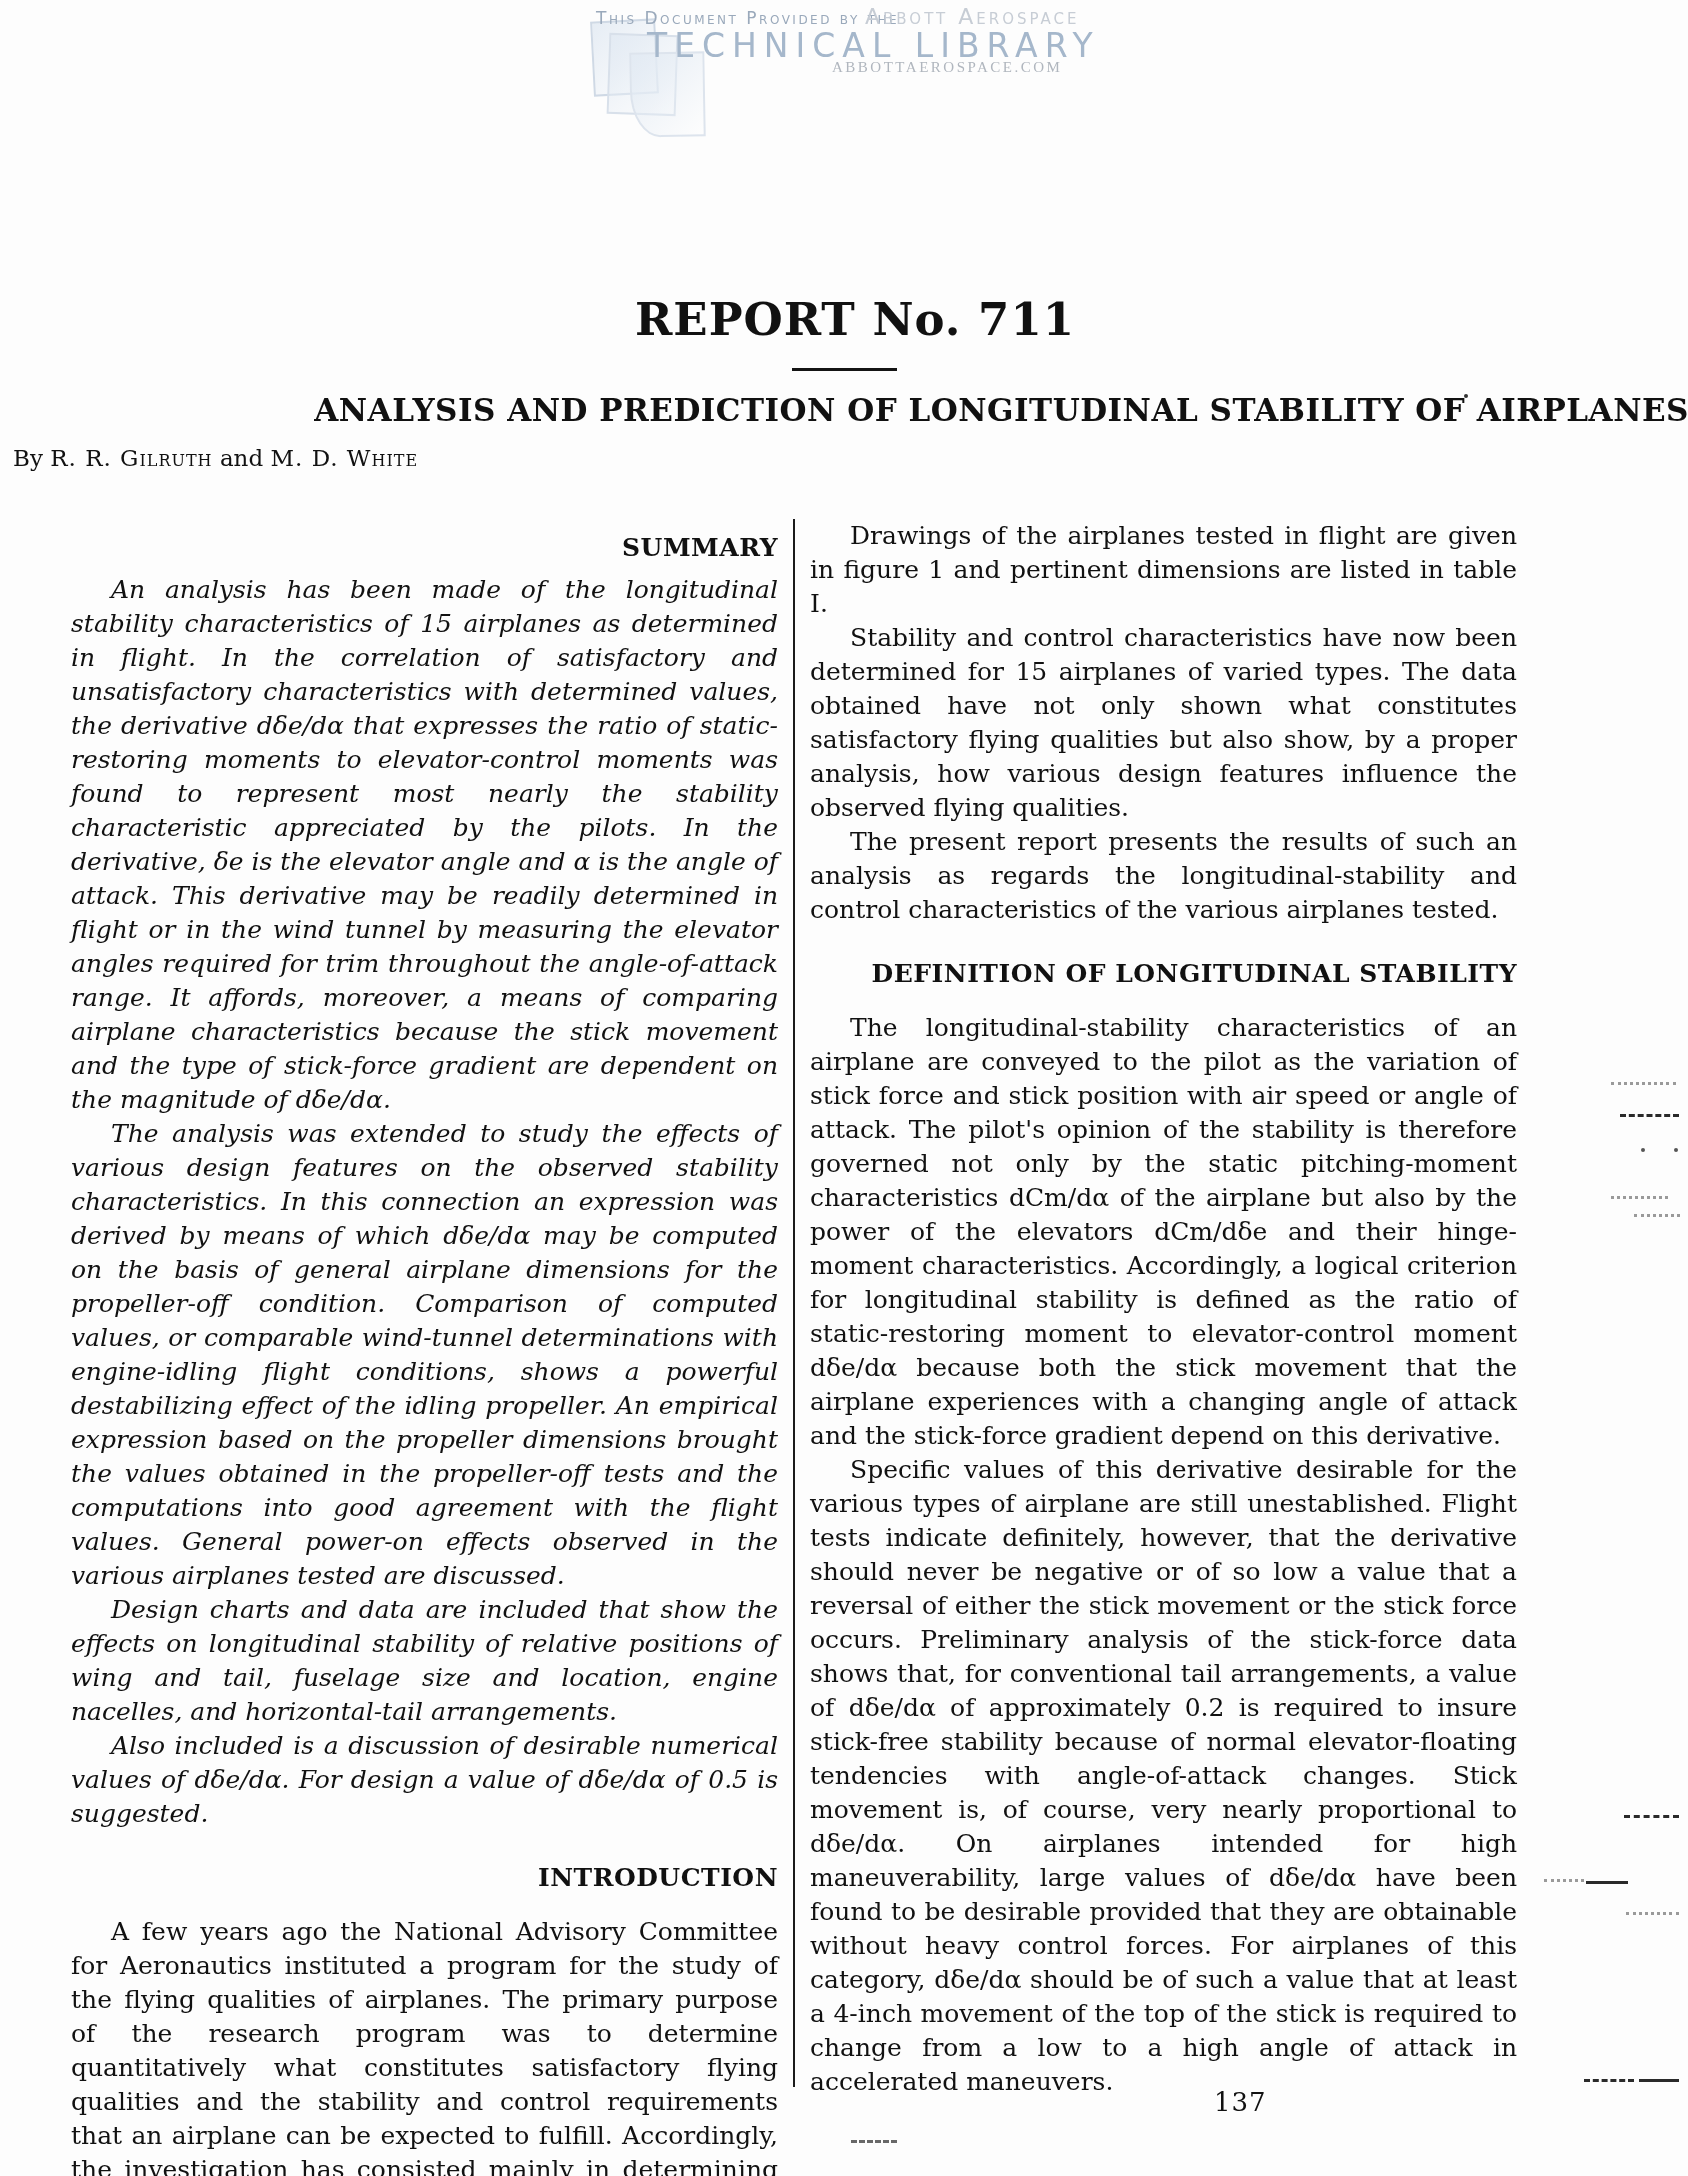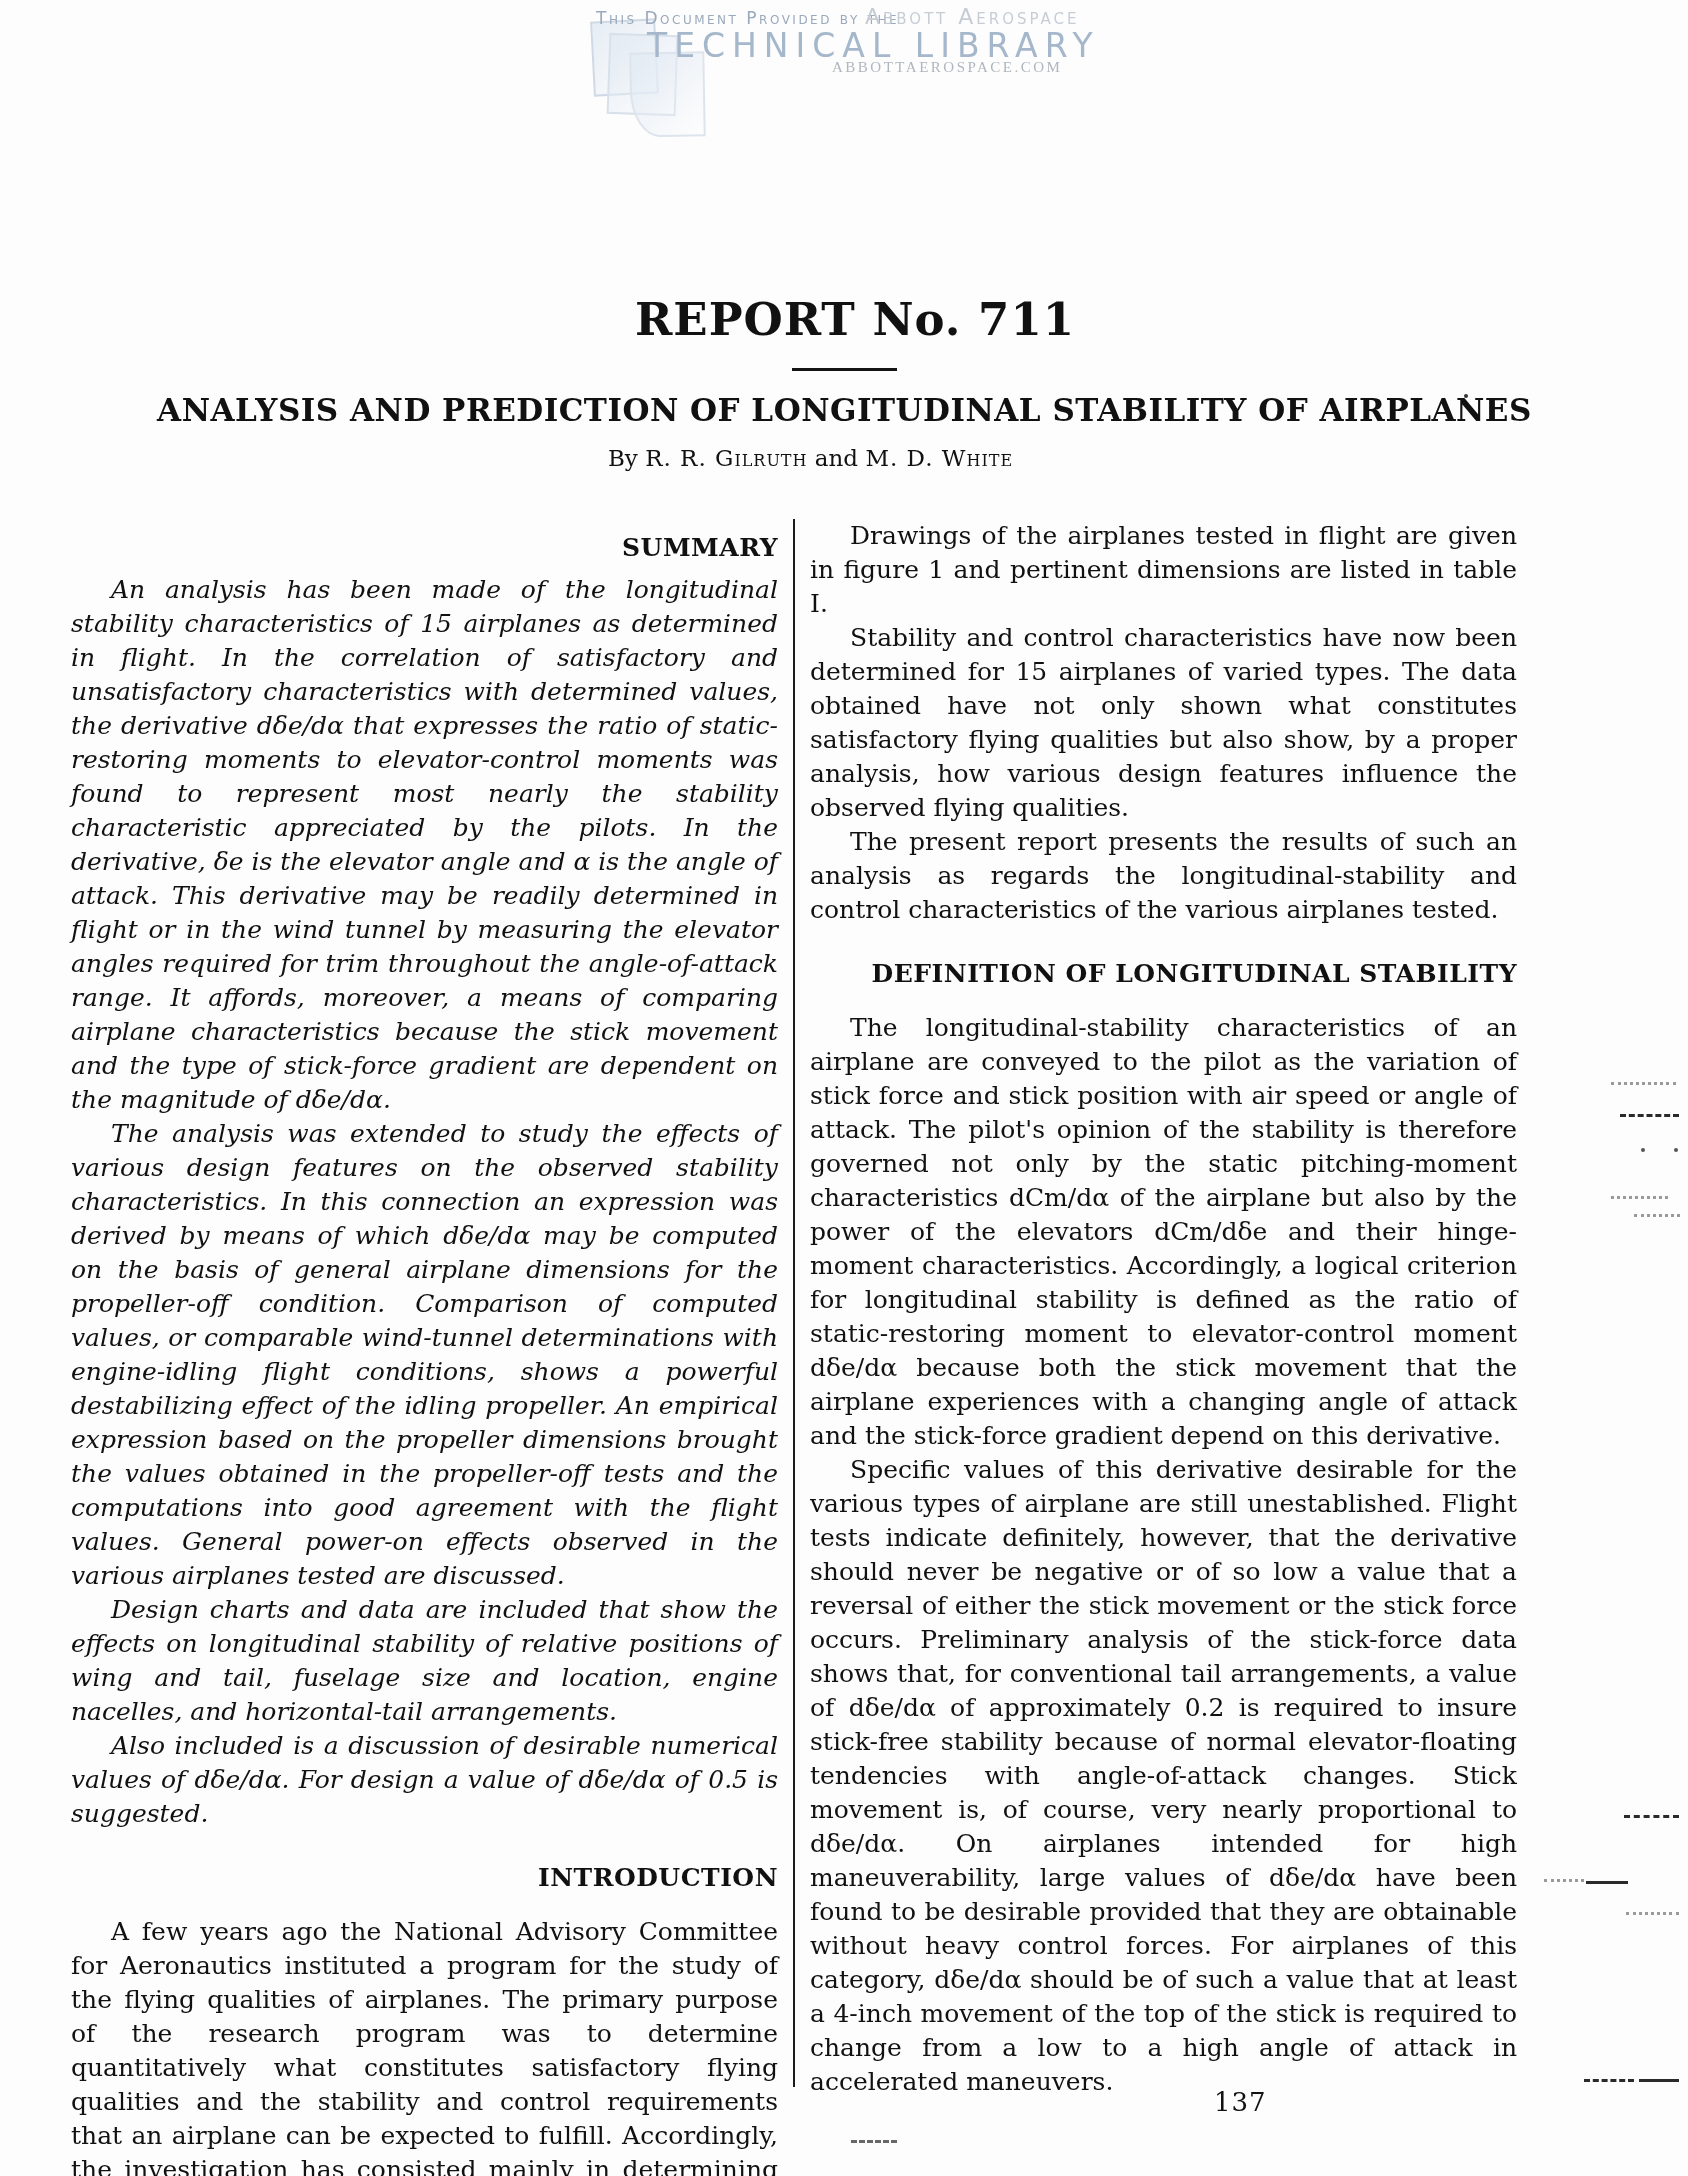--- a/index.html
+++ b/index.html
@@ -26,23 +26,23 @@
   .logo-line2{position:absolute;left:61px;top:20px;white-space:nowrap;
     font-family:"DejaVu Sans","Liberation Sans",sans-serif;
     font-size:33px;letter-spacing:7px;color:#a5b7cb;}
   .logo-line3{position:absolute;left:246px;top:53px;white-space:nowrap;
     font-family:Liberation Serif, serif;
     font-size:15px;letter-spacing:2.5px;color:#b0b6be;}
   
   #report-no{position:absolute;left:0;top:293px;width:1676px;text-align:center;
     font-size:45px;font-weight:bold;letter-spacing:1px;margin-left:17px;}
   #title-rule{position:absolute;left:792px;top:368px;width:105px;height:3px;background:#141414;}
-  #main-title{position:absolute;left:0;top:392px;width:1689px;text-align:center;
+  #main-title{position:absolute;left:0;top:392px;width:1689px;text-align:right;
     font-size:31px;font-weight:bold;letter-spacing:0.5px;}
-  #byline{position:absolute;left:0;top:445px;width:1621px;text-align:center;font-size:23px;}
+  #byline{position:absolute;left:0;top:445px;width:1621px;text-align:left;font-size:23px;padding-left:13px;}
   .smallcaps{font-variant:small-caps;letter-spacing:1px;}
   .title-dot{position:absolute;left:1464px;top:394px;width:4px;height:4px;background:#333;border-radius:50%;}
   
   .col{position:absolute;top:519px;width:707px;font-size:25px;line-height:34px;
     text-align:justify;hyphens:none;}
   #col-left{left:71px;}
   #col-right{left:810px;}
   #col-divider{position:absolute;left:793px;top:519px;width:2px;height:1568px;background:#1b1b1b;}
   .para{margin:0;text-indent:40px;}
   .no-indent{text-indent:0;}

